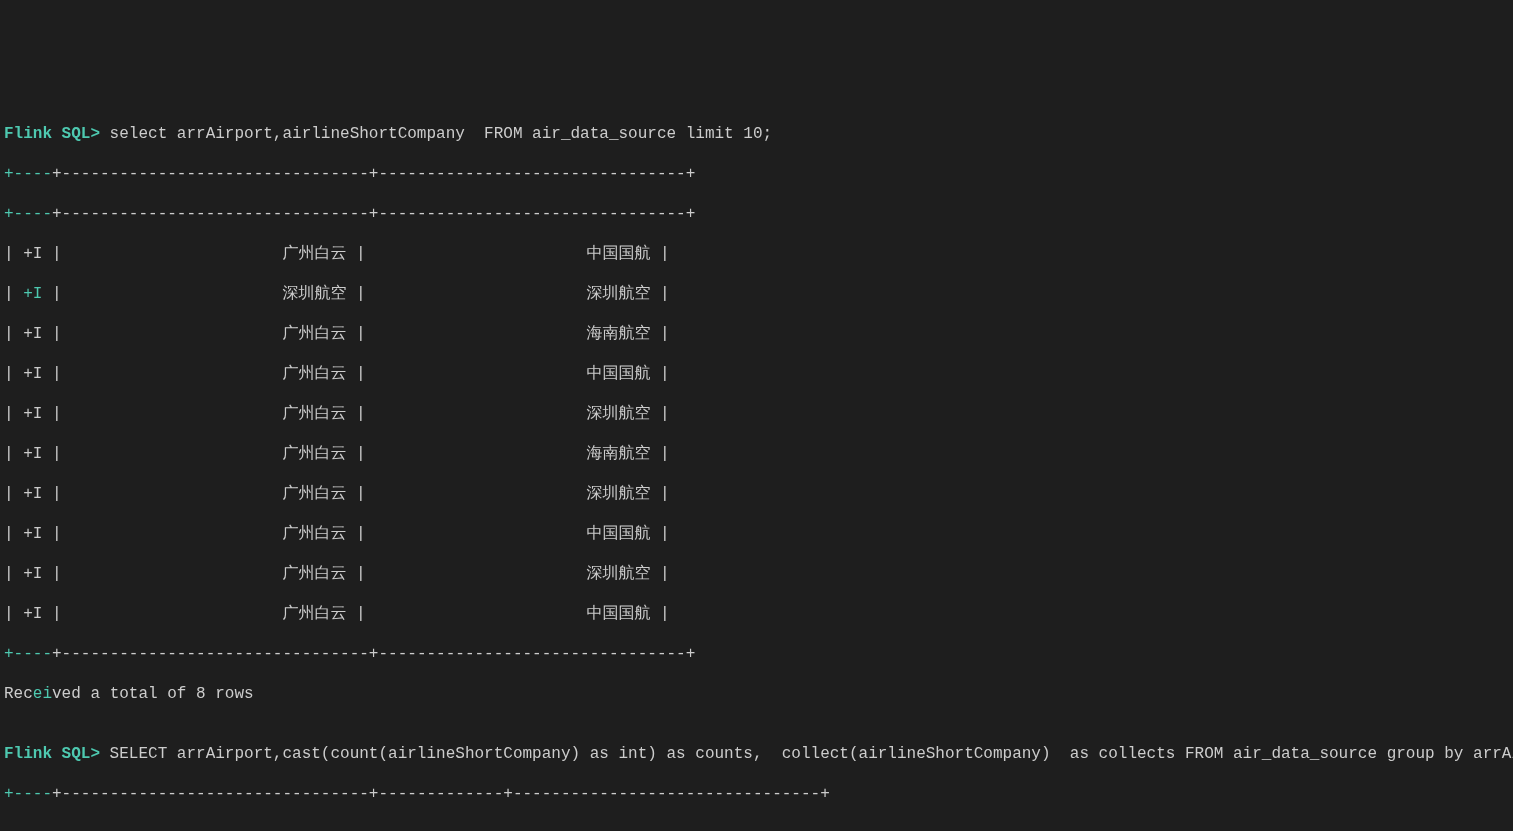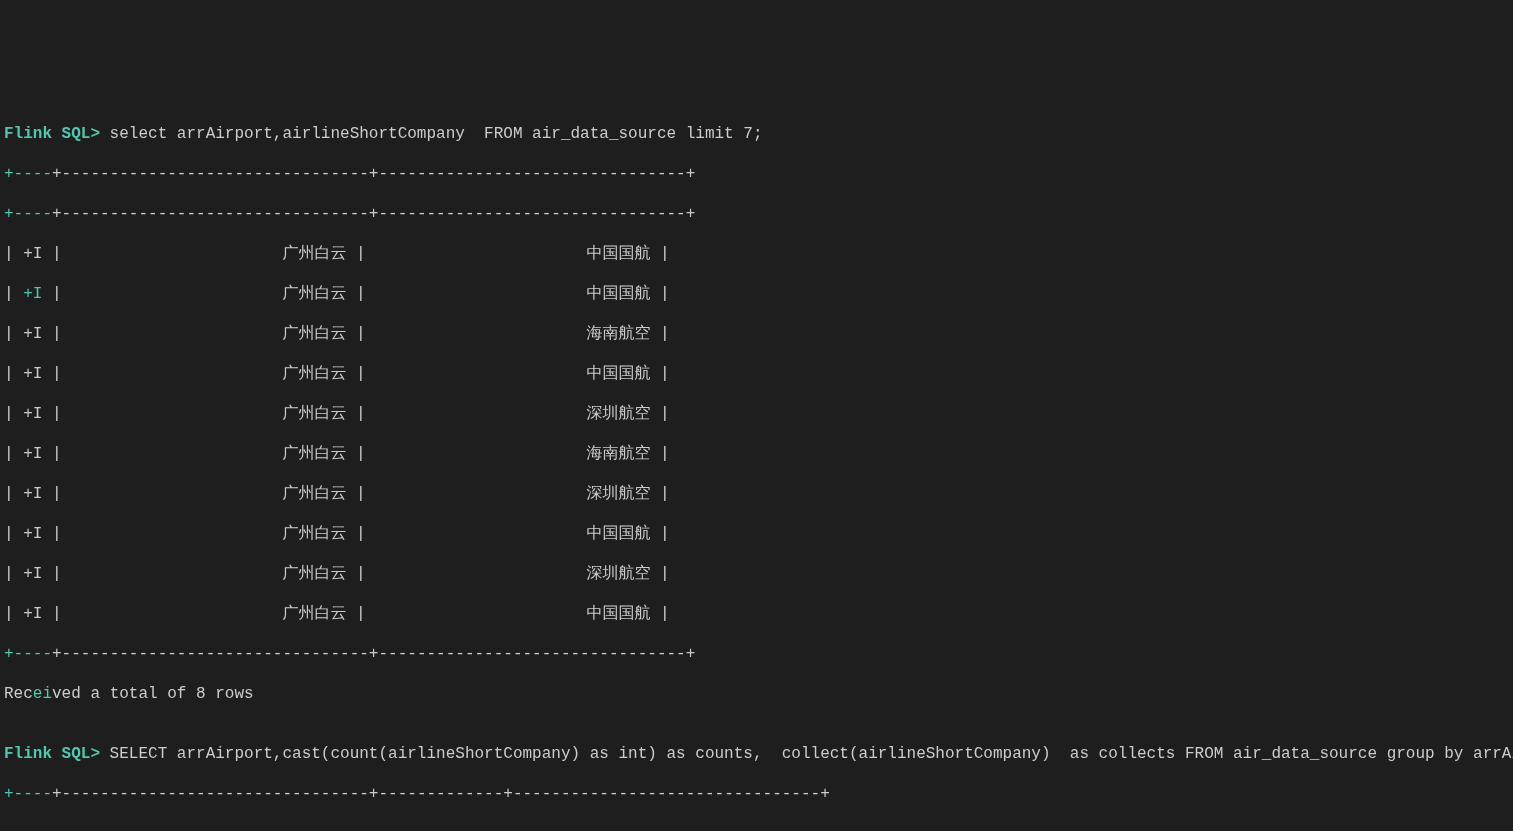--- a/index.html
+++ b/index.html
@@ -20,25 +20,25 @@
   .cmd    { color: #cccccc; }
   .cyan   { color: #4EC9B0; }
   .line { display: block; }
 </style>
 </head>
 <body>
 
 
 
 <div class="terminal">
-<span class="line"><span class="prompt">Flink SQL&gt;</span><span class="cmd"> select arrAirport,airlineShortCompany  FROM air_data_source limit 7;</span></span>
+<span class="line"><span class="prompt">Flink SQL&gt;</span><span class="cmd"> select arrAirport,airlineShortCompany  FROM air_data_source limit 10;</span></span>
 <span class="line"><span class="cyan">+----</span><span>+--------------------------------+--------------------------------+</span></span>
 <span class="line"><span class="cyan">+----</span><span>+--------------------------------+--------------------------------+</span></span>
 <span class="line">| +I |                       广州白云 |                       中国国航 |</span>
-<span class="line"><span>| </span><span class="cyan">+I</span><span> |                       广州白云 |                       中国国航 |</span></span>
+<span class="line"><span>| </span><span class="cyan">+I</span><span> |                       深圳航空 |                       深圳航空 |</span></span>
 <span class="line">| +I |                       广州白云 |                       海南航空 |</span>
 <span class="line">| +I |                       广州白云 |                       中国国航 |</span>
 <span class="line">| +I |                       广州白云 |                       深圳航空 |</span>
 <span class="line">| +I |                       广州白云 |                       海南航空 |</span>
 <span class="line">| +I |                       广州白云 |                       深圳航空 |</span>
 <span class="line">| +I |                       广州白云 |                       中国国航 |</span>
 <span class="line">| +I |                       广州白云 |                       深圳航空 |</span>
 <span class="line">| +I |                       广州白云 |                       中国国航 |</span>
 <span class="line"><span class="cyan">+----</span><span>+--------------------------------+--------------------------------+</span></span>
 <span class="line"><span>Rec</span><span class="cyan">ei</span><span>ved a total of 8 rows</span></span>

